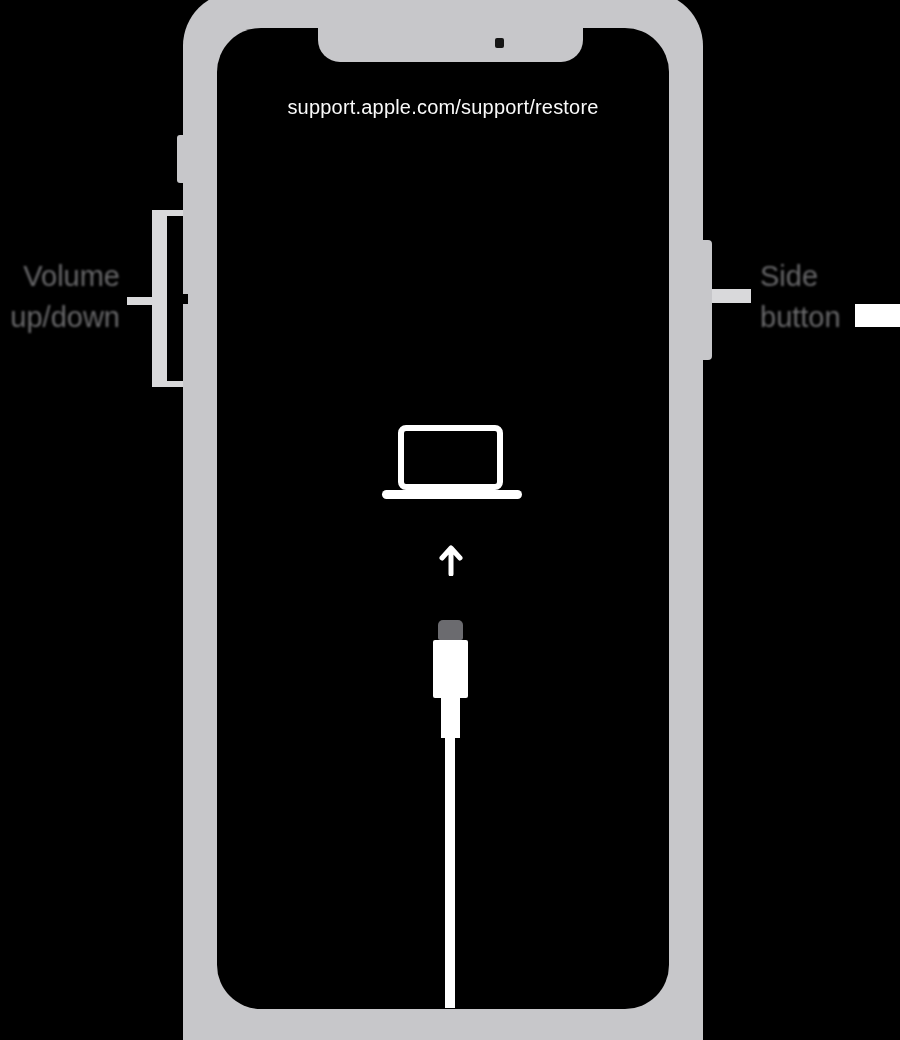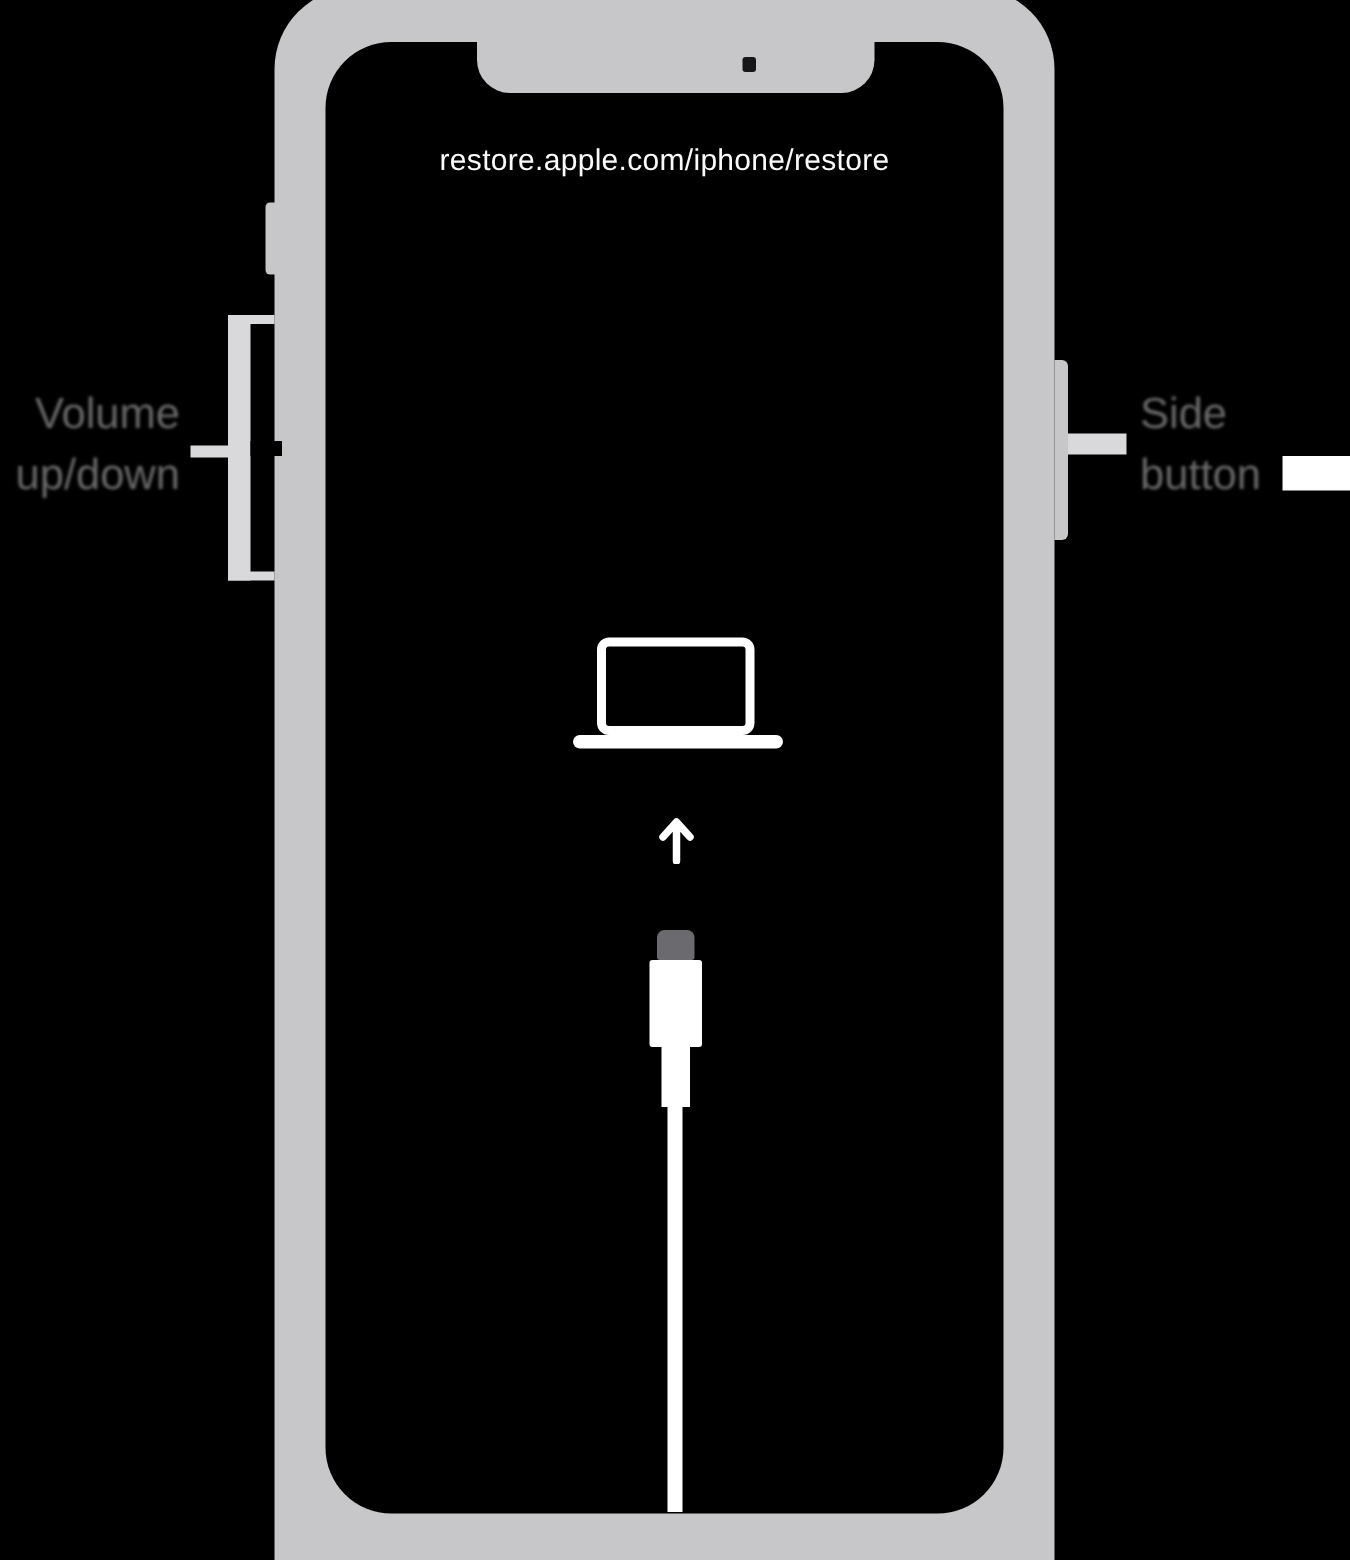--- a/index.html
+++ b/index.html
@@ -97,21 +97,21 @@
 
 <div class="canvas">
 
   <div class="phone-body"></div>
   <div class="ringer-switch"></div>
   <div class="side-button"></div>
   <div class="screen"></div>
   <div class="notch"></div>
   <div class="camera-dot"></div>
 
-  <div class="url-text">restore.apple.com/iphone/restore</div>
+  <div class="url-text">support.apple.com/support/restore</div>
 
   <div class="laptop-screen"></div>
   <div class="laptop-base"></div>
 
   <svg class="arrow-up" width="24" height="32" viewBox="0 0 24 32">
     <path d="M12 30 L12 6 M3 14 L12 4 L21 14" fill="none" stroke="#ffffff" stroke-width="5" stroke-linecap="round" stroke-linejoin="round"></path>
   </svg>
 
   <div class="conn-tip"></div>
   <div class="conn-body"></div>

